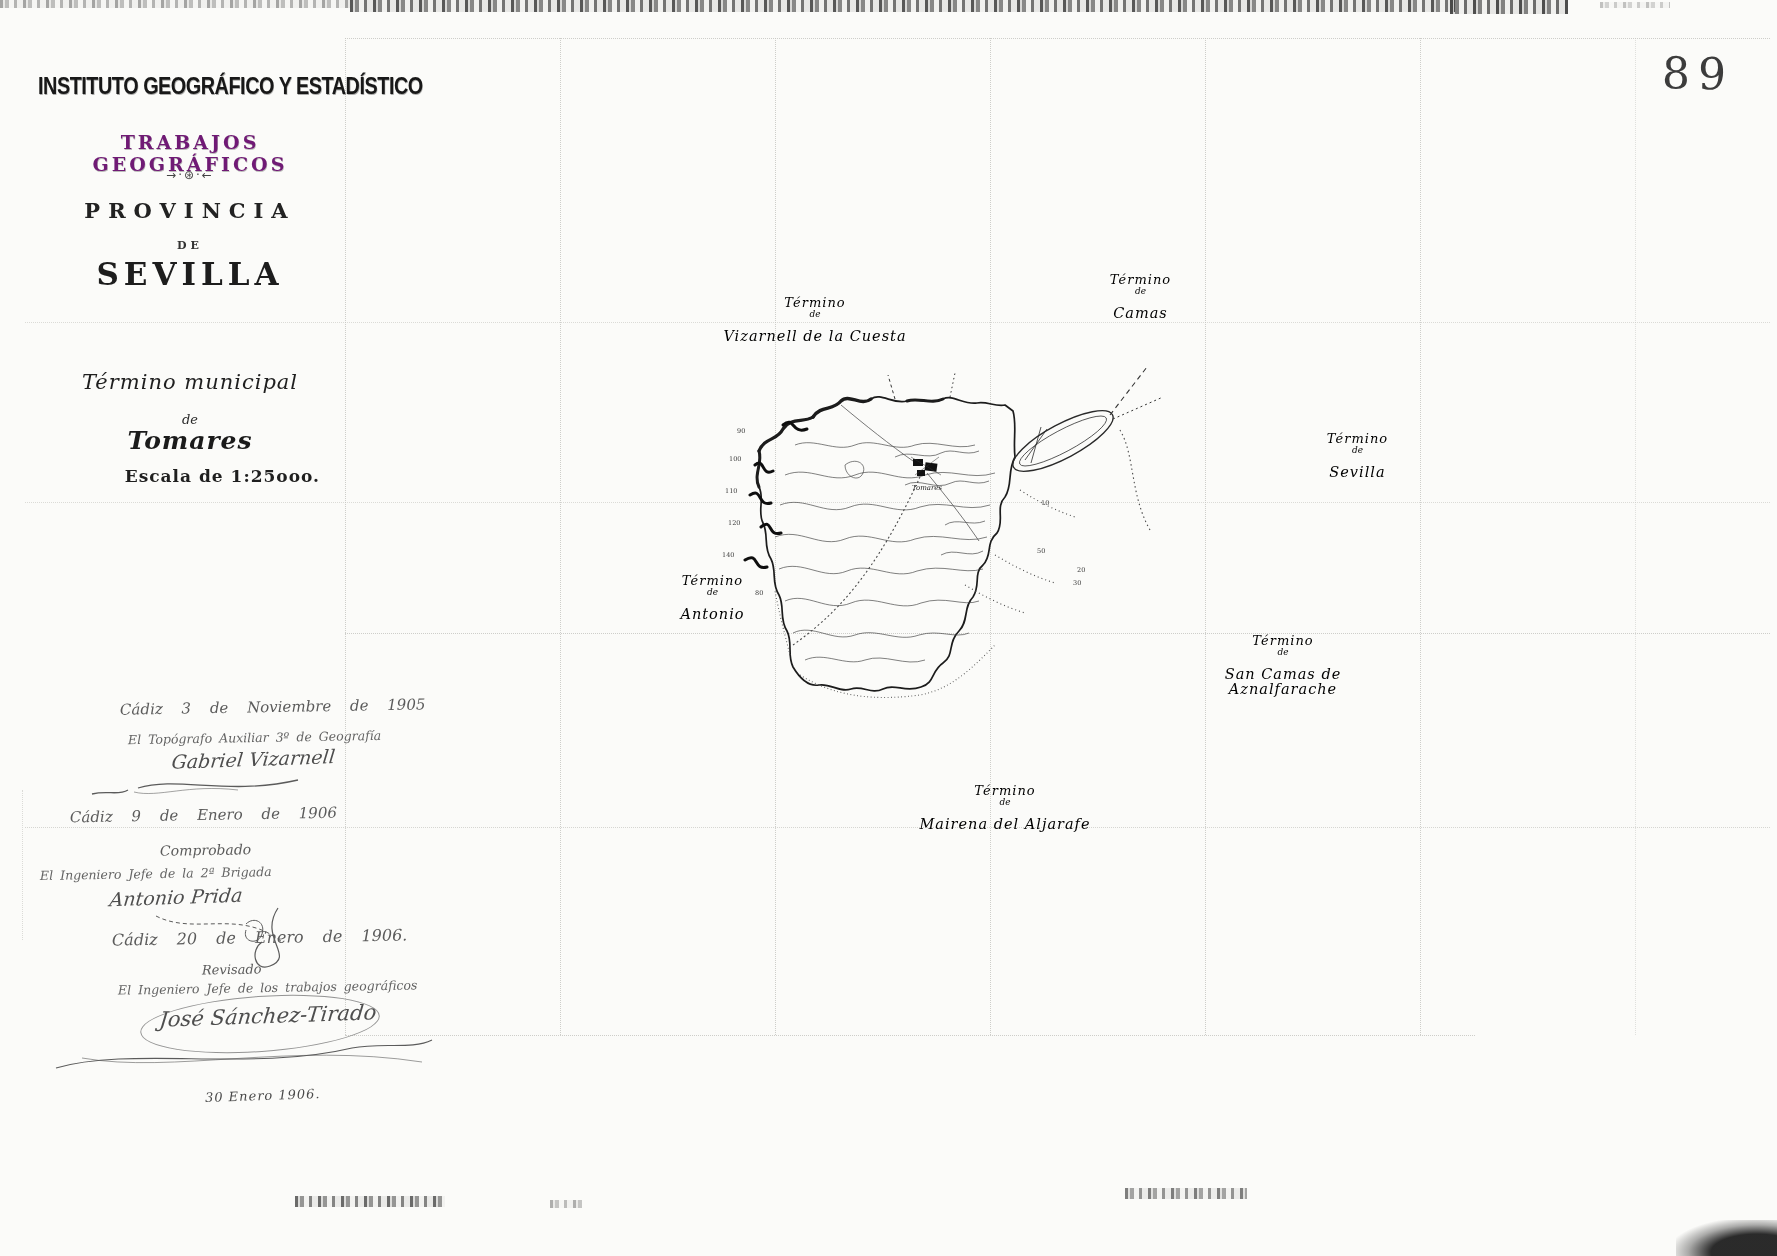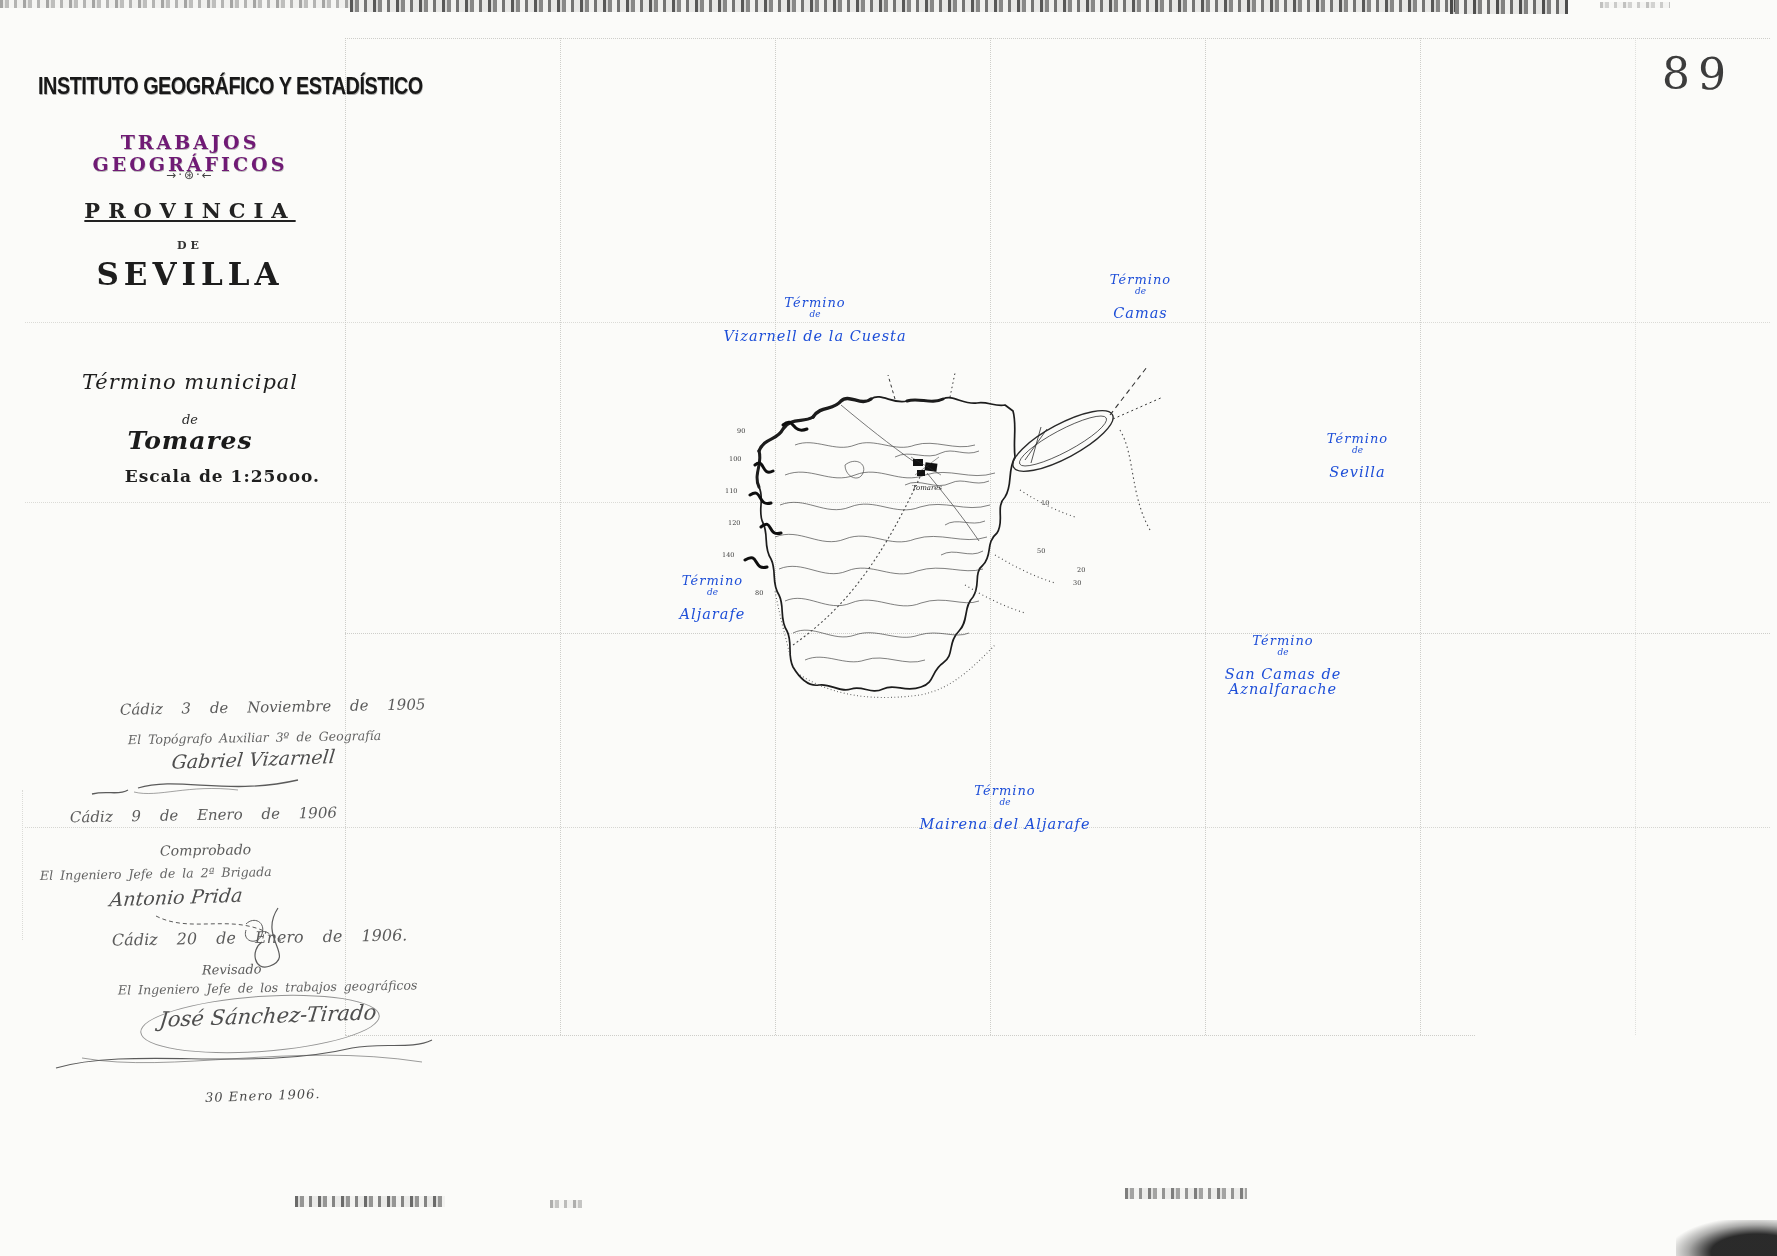--- a/index.html
+++ b/index.html
@@ -36,21 +36,21 @@
   .escala{font-weight:bold; font-size:17px; color:#1f1f1f; text-align:right; letter-spacing:1px;}
   
   .hw{font-family:"DejaVu Serif", serif; font-style:italic; color:#5b5b5b; white-space:nowrap;}
   .hw-date{font-size:15px; word-spacing:14px; transform:rotate(-1deg);}
   .hw-status{font-size:14px; transform:rotate(-1deg);}
   .hw-role{font-size:12.5px; word-spacing:3px; transform:rotate(-1deg); color:#646464;}
   .hw-sig{font-size:19px; transform:skewX(-8deg) rotate(-2deg); color:#4e4e4e;}
   .hw-note{font-size:13px; transform:rotate(-2deg); color:#4a4a4a; letter-spacing:1px;}
   .sig-oval{border:1px solid #7a7a7a; border-radius:50%; transform:rotate(-4deg); opacity:.8;}
   
-  .terr-label{font-style:italic; color:#1d4ed8; text-align:center; line-height:1.05;}
+  .terr-label{font-style:italic; color:#000000; text-align:center; line-height:1.05;}
   .terr-label .l1{display:block; font-size:13px; letter-spacing:1px;}
   .terr-label .l2{display:block; font-size:9px;}
   .terr-label .l3{display:block; font-size:14.5px; letter-spacing:1px;margin-top:10px;}
   .page-num{font-size:44px; color:#3c3c3c; letter-spacing:8px; transform:rotate(1deg);
     font-weight:normal;}
   svg text{font-family:"DejaVu Serif", serif;}
 </style>
 </head>
 <body>
 
@@ -82,21 +82,21 @@
   <div class="abs vline" style="left:22px;top:790px;height:150px;opacity:.6;"></div>
 
   <div class="abs page-num" style="left:1662px;top:48px;">89</div>
 
   <div class="abs stamp" style="left:38px;top:72px;">INSTITUTO GEOGRÁFICO Y ESTADÍSTICO</div>
 
   <div class="abs series" style="left:55px;top:131px;width:270px;">TRABAJOS GEOGRÁFICOS</div>
 
   <div class="abs ornament" style="left:120px;top:168px;width:140px;">→·⊛·←</div>
 
-  <div class="abs provincia" style="left:80px;top:198px;width:220px;text-decoration:underline;">PROVINCIA</div>
+  <div class="abs provincia" style="left:80px;top:198px;width:220px;">PROVINCIA</div>
 
   <div class="abs de-small" style="left:80px;top:239px;width:220px;">DE</div>
 
   <div class="abs sevilla" style="left:70px;top:256px;width:240px;">SEVILLA</div>
 
   <div class="abs term-mun" style="left:60px;top:370px;width:260px;">Término municipal</div>
   <div class="abs term-de" style="left:60px;top:412px;width:260px;">de</div>
   <div class="abs tomares" style="left:60px;top:426px;width:260px;">Tomares</div>
 
   <div class="abs escala" style="left:60px;top:466px;width:260px;">Escala de 1:25ooo.</div>
@@ -230,21 +230,21 @@
 
   <div class="abs terr-label" style="left:1310px;top:432px;width:95px;">
     <span class="l1">Término</span>
     <span class="l2">de</span>
     <span class="l3">Sevilla</span>
   </div>
 
   <div class="abs terr-label" style="left:655px;top:574px;width:115px;">
     <span class="l1">Término</span>
     <span class="l2">de</span>
-    <span class="l3">Aljarafe</span>
+    <span class="l3">Antonio</span>
   </div>
 
   <div class="abs terr-label" style="left:1168px;top:634px;width:230px;">
     <span class="l1">Término</span>
     <span class="l2">de</span>
     <span class="l3">San Camas de Aznalfarache</span>
   </div>
 
   <div class="abs terr-label" style="left:895px;top:784px;width:220px;">
     <span class="l1">Término</span>

